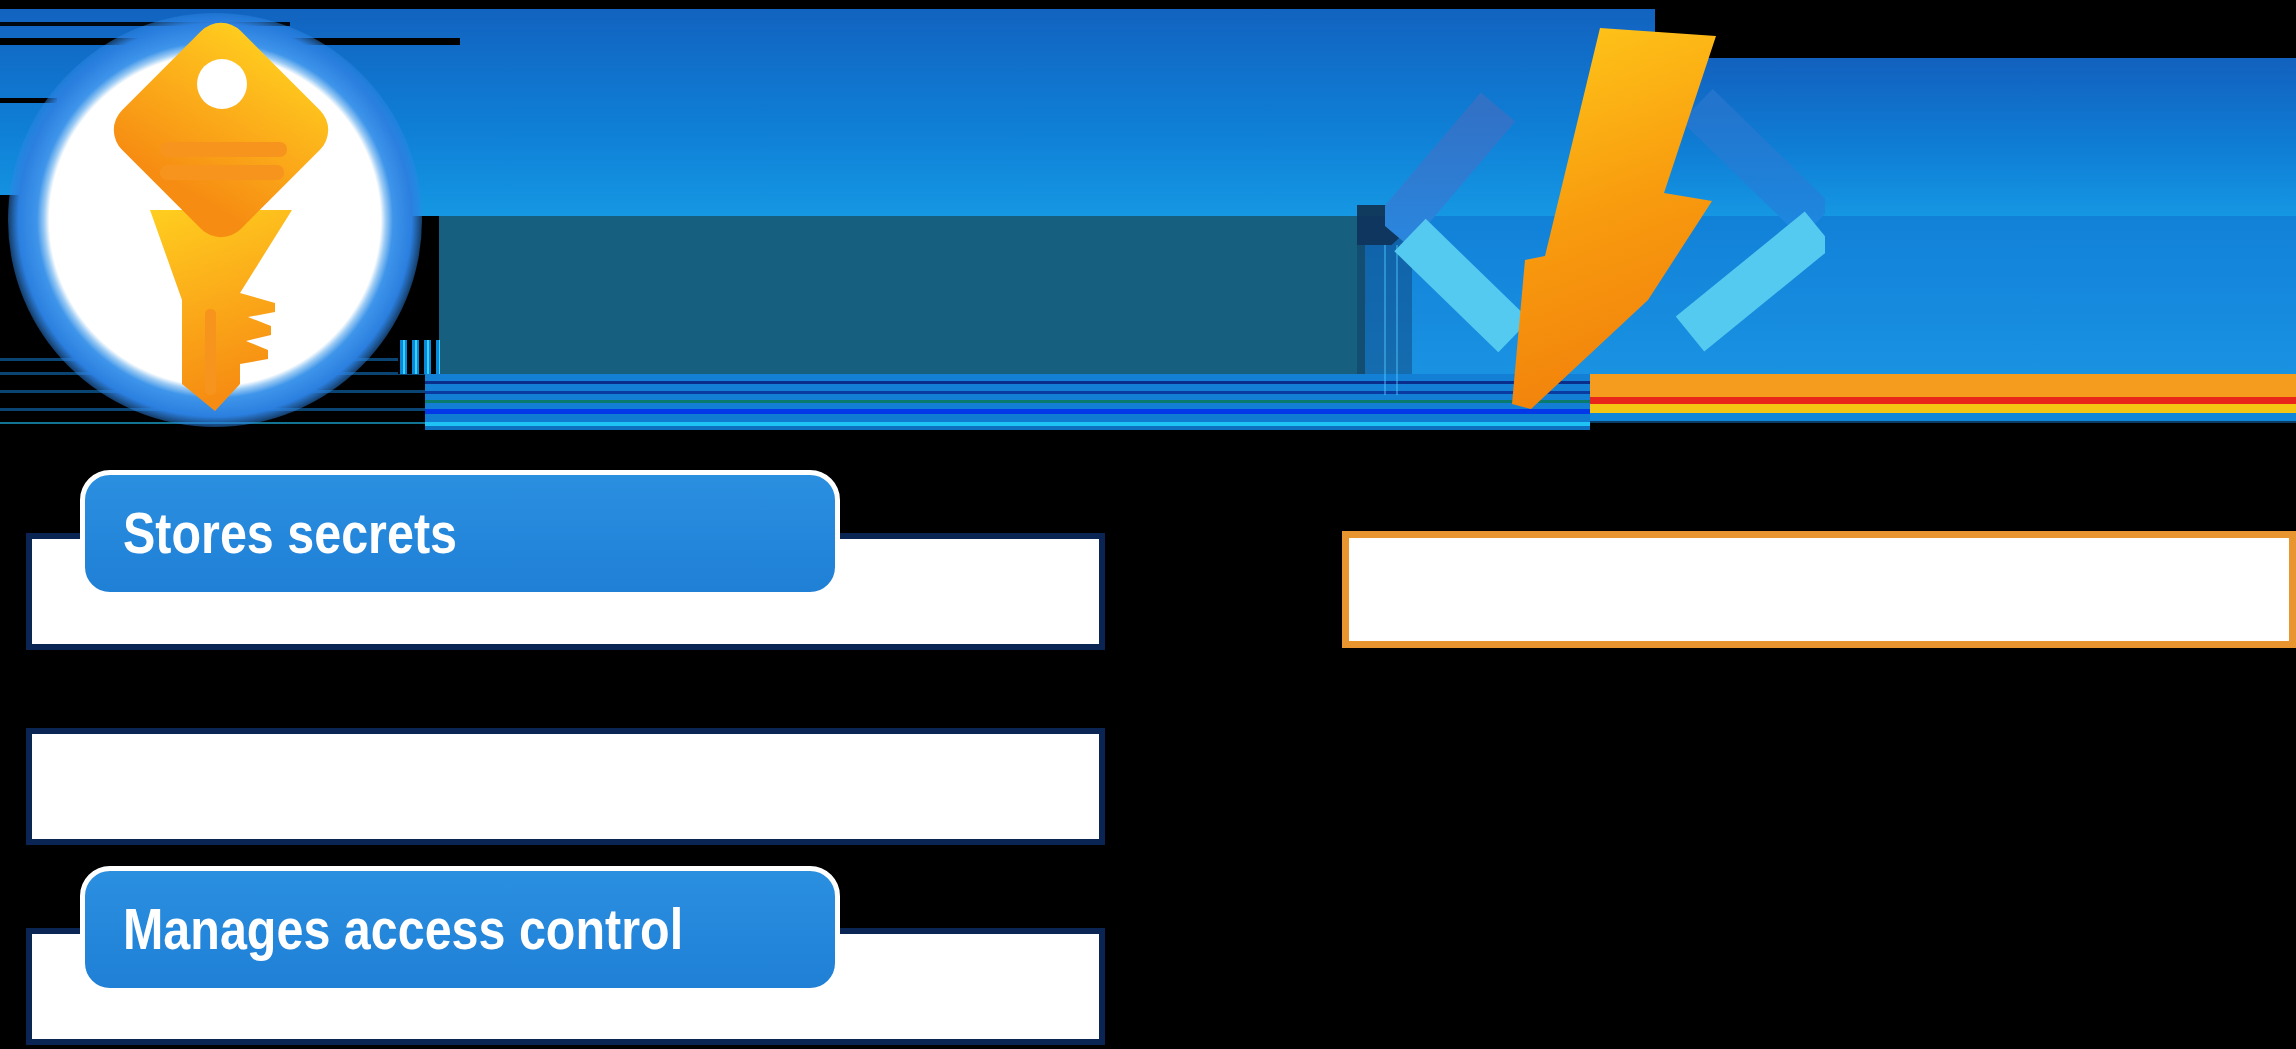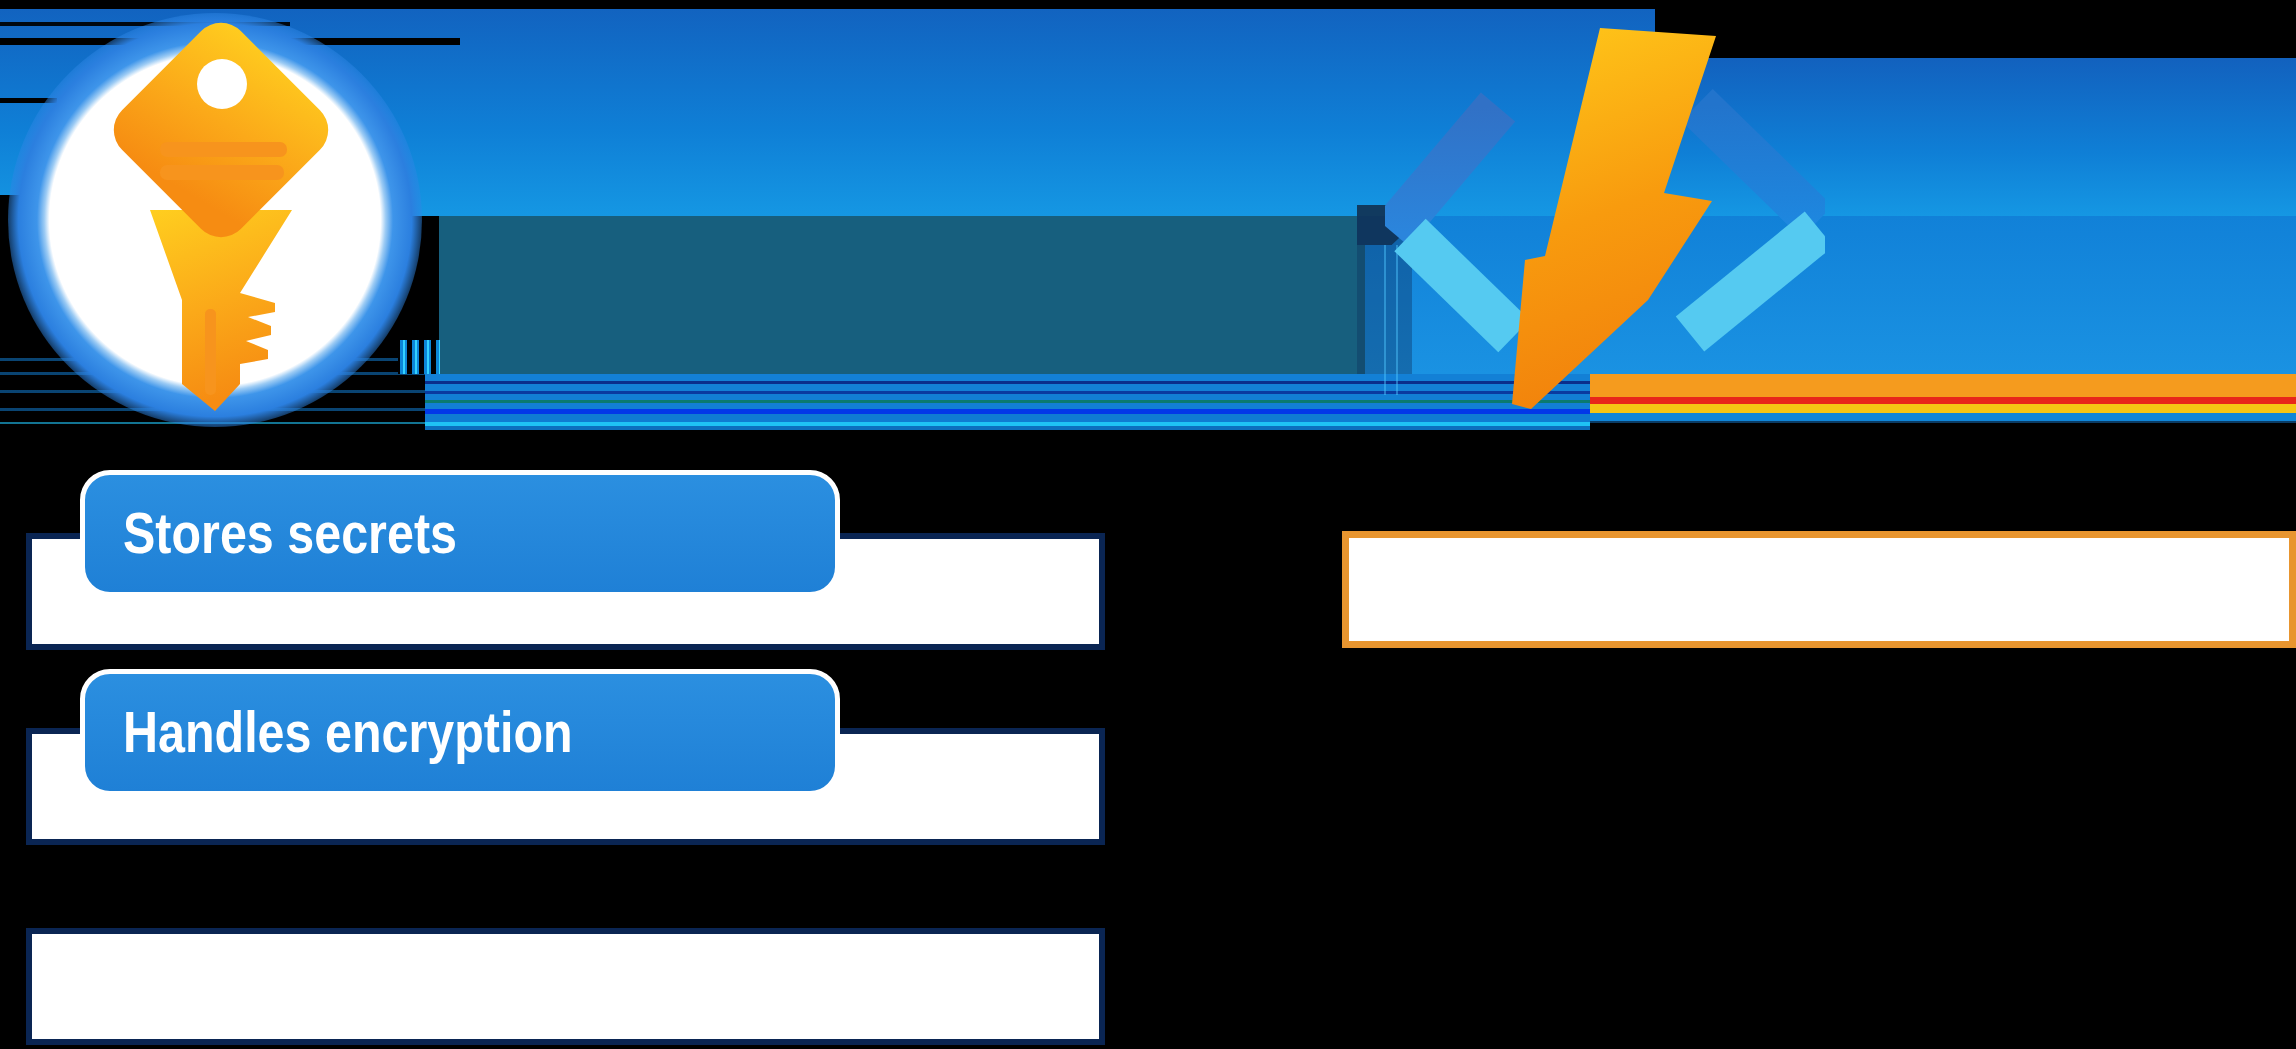--- a/index.html
+++ b/index.html
@@ -172,19 +172,19 @@
       146,389 127,384 140,240 160,236"></polygon>
   </svg>
 
   <div id="vbox1" class="vbox"></div>
   <div id="vbox2" class="vbox"></div>
   <div id="vbox3" class="vbox"></div>
 
   <div id="pill1" class="pill bluepill">
     <span class="lbl">Stores secrets</span>
   </div>
-  <div id="pill2" class="pill bluepill">
-    <span class="lbl">Handles encryption</span>
+  <div id="pill3" class="pill bluepill">
+    <span class="lbl">Manages access control</span>
   </div>
 
   <div class="obox"></div>
 
 </div>
 
 </body></html>

